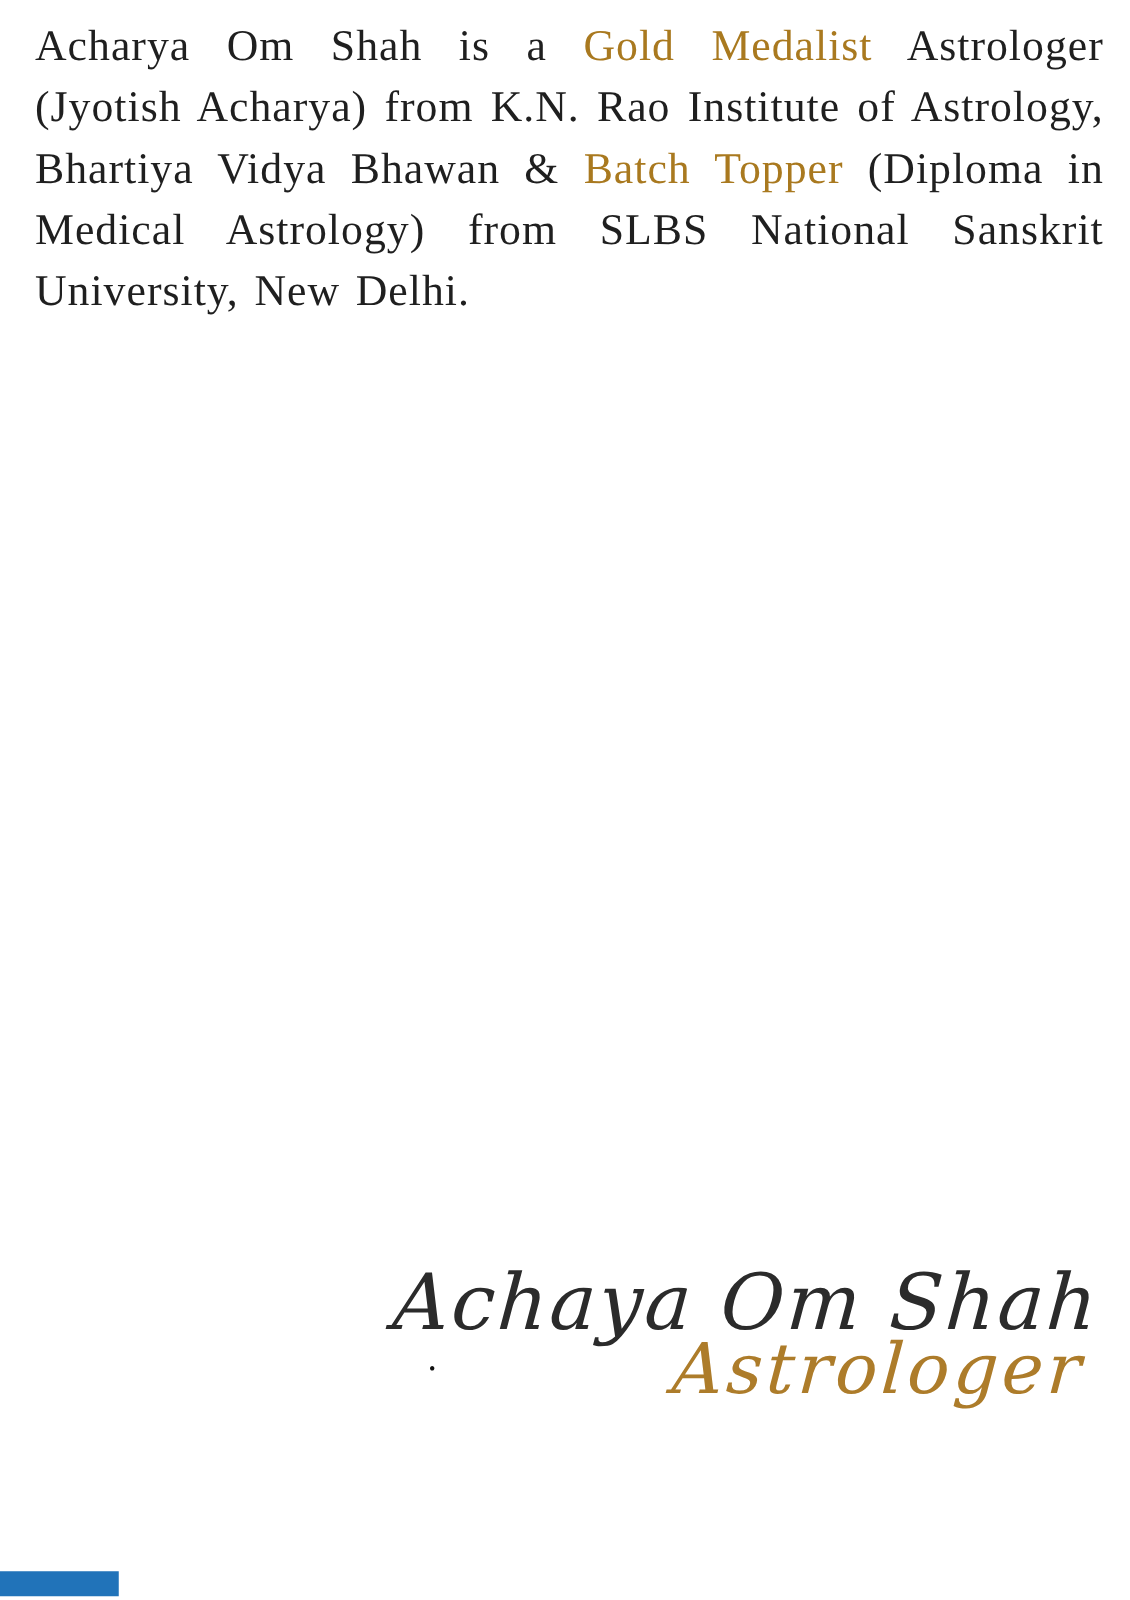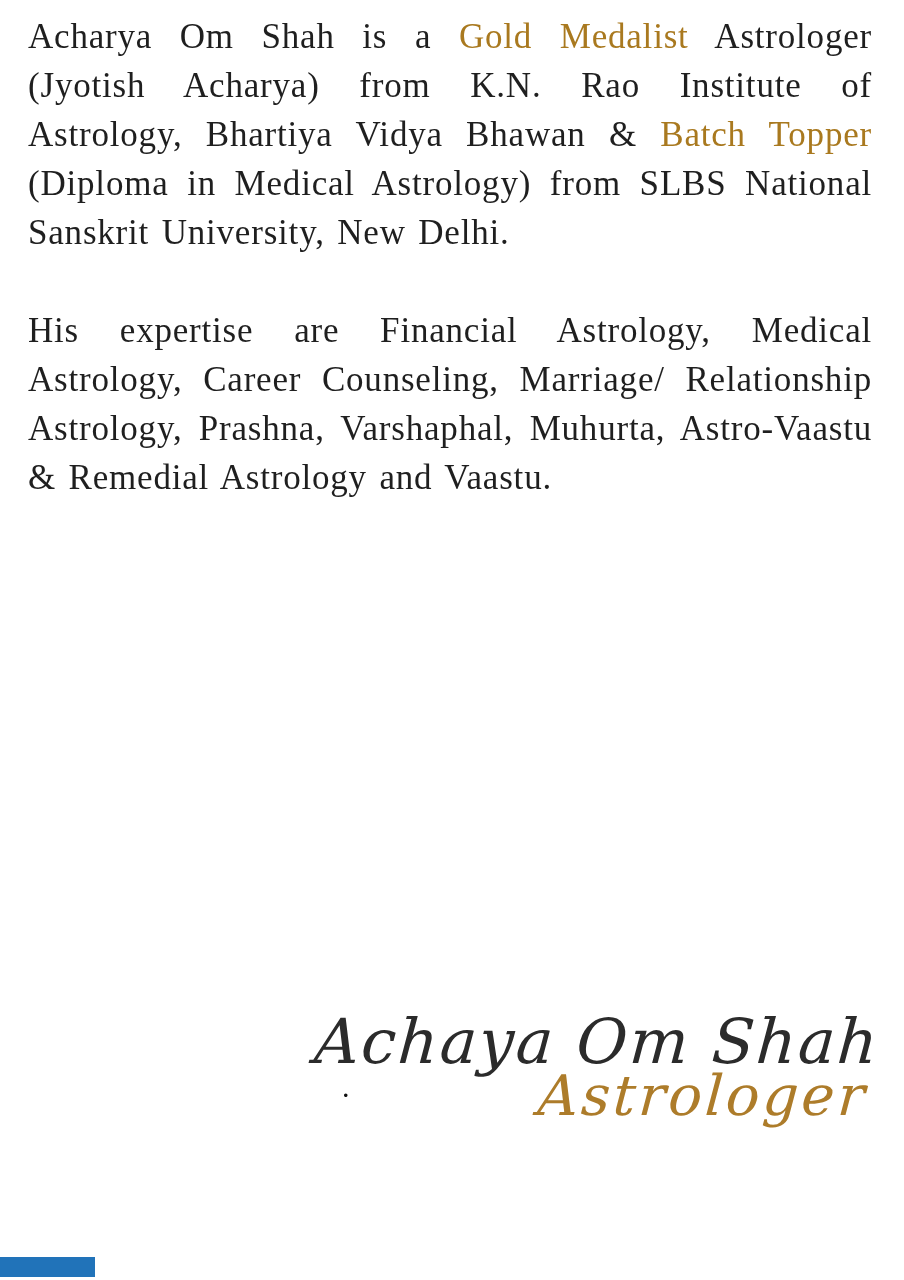--- a/index.html
+++ b/index.html
@@ -13,21 +13,21 @@
   html,body{margin:0;padding:0;}
   body{
     width:904px;height:1280px;
     background:var(--page-bg);
     position:relative;
     overflow:hidden;
     font-family:"Liberation Serif", serif;
   }
   .bio{
     position:absolute;
-    left:28px; right:32px; top:12px;
+    left:28px; right:21px; top:12px;
   }
   .bio p{
     margin:0 0 49px 0;
     font-size:35px;
     line-height:49px;
     text-align:justify;
     color:var(--body-text);
     letter-spacing:0.8px;
     word-spacing:3px;
   }
@@ -79,21 +79,20 @@
 </style>
 </head>
 <body>
 
 <main class="page">
 
   <article class="bio">
     <p><span>Acharya Om Shah is a </span><span class="gold">Gold Medalist</span><span> Astrologer (Jyotish Acharya) from K.N. Rao Institute of Astrology, Bhartiya Vidya Bhawan &amp; </span><span class="gold">Batch Topper</span><span> (Diploma in Medical Astrology) from SLBS National Sanskrit University, New Delhi.</span></p>
 
 
-    <p>His expertise are Financial Astrology, Medical Astrology, Career Counseling, Marriage/ Relationship Astrology, Prashna, Varshaphal, Muhurta, Astro-Vaastu &amp; Remedial Astrology and Vaastu.</p>
 
   </article>
 
   <span class="stray-dot">.</span>
 
   <div class="signature">
     <div class="sig-name">Achaya Om Shah</div>
     <div class="sig-title">Astrologer</div>
   </div>
 

